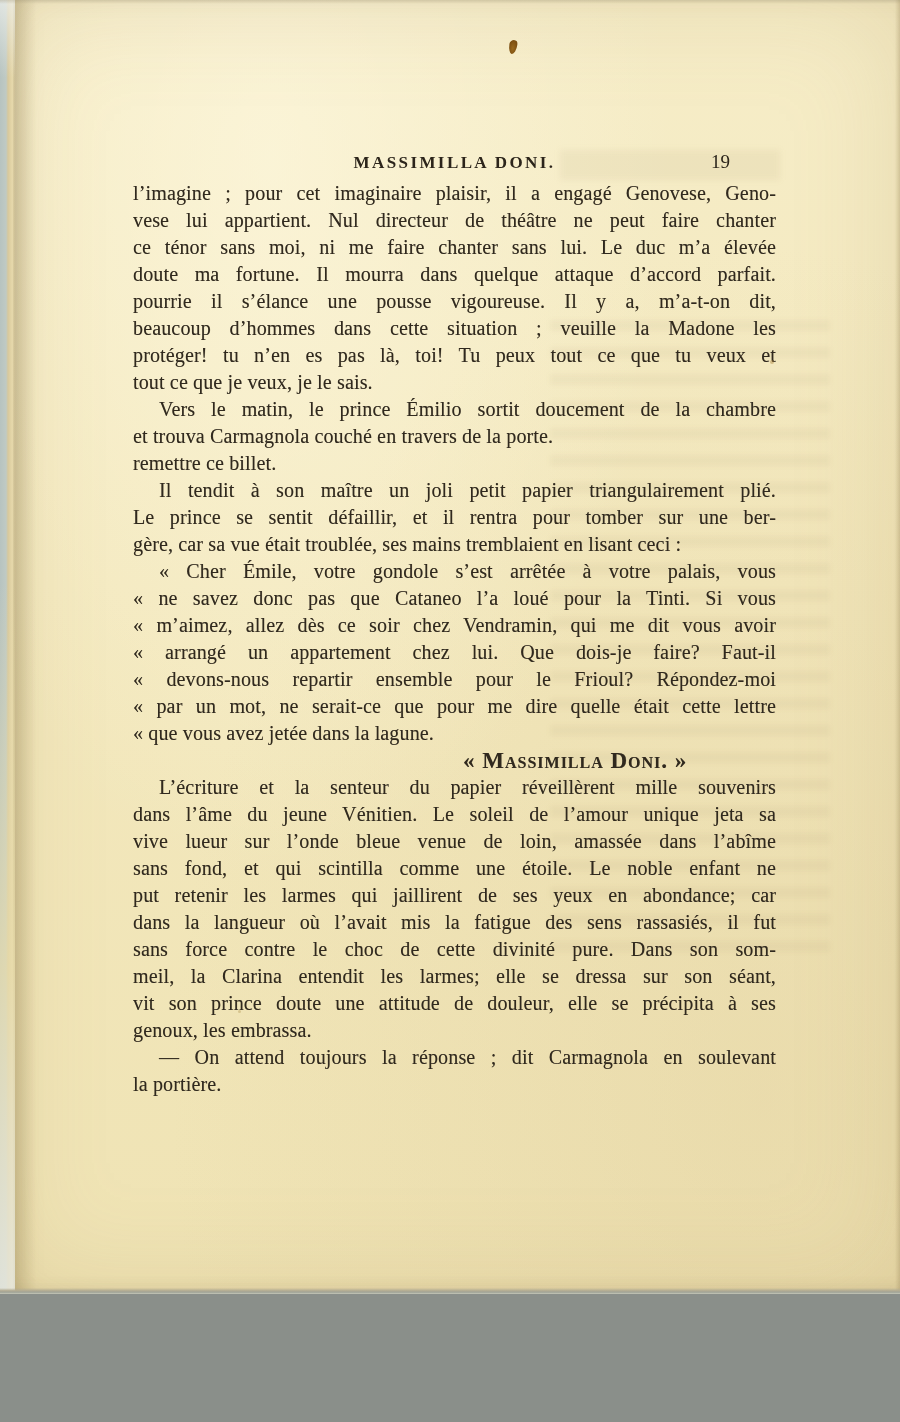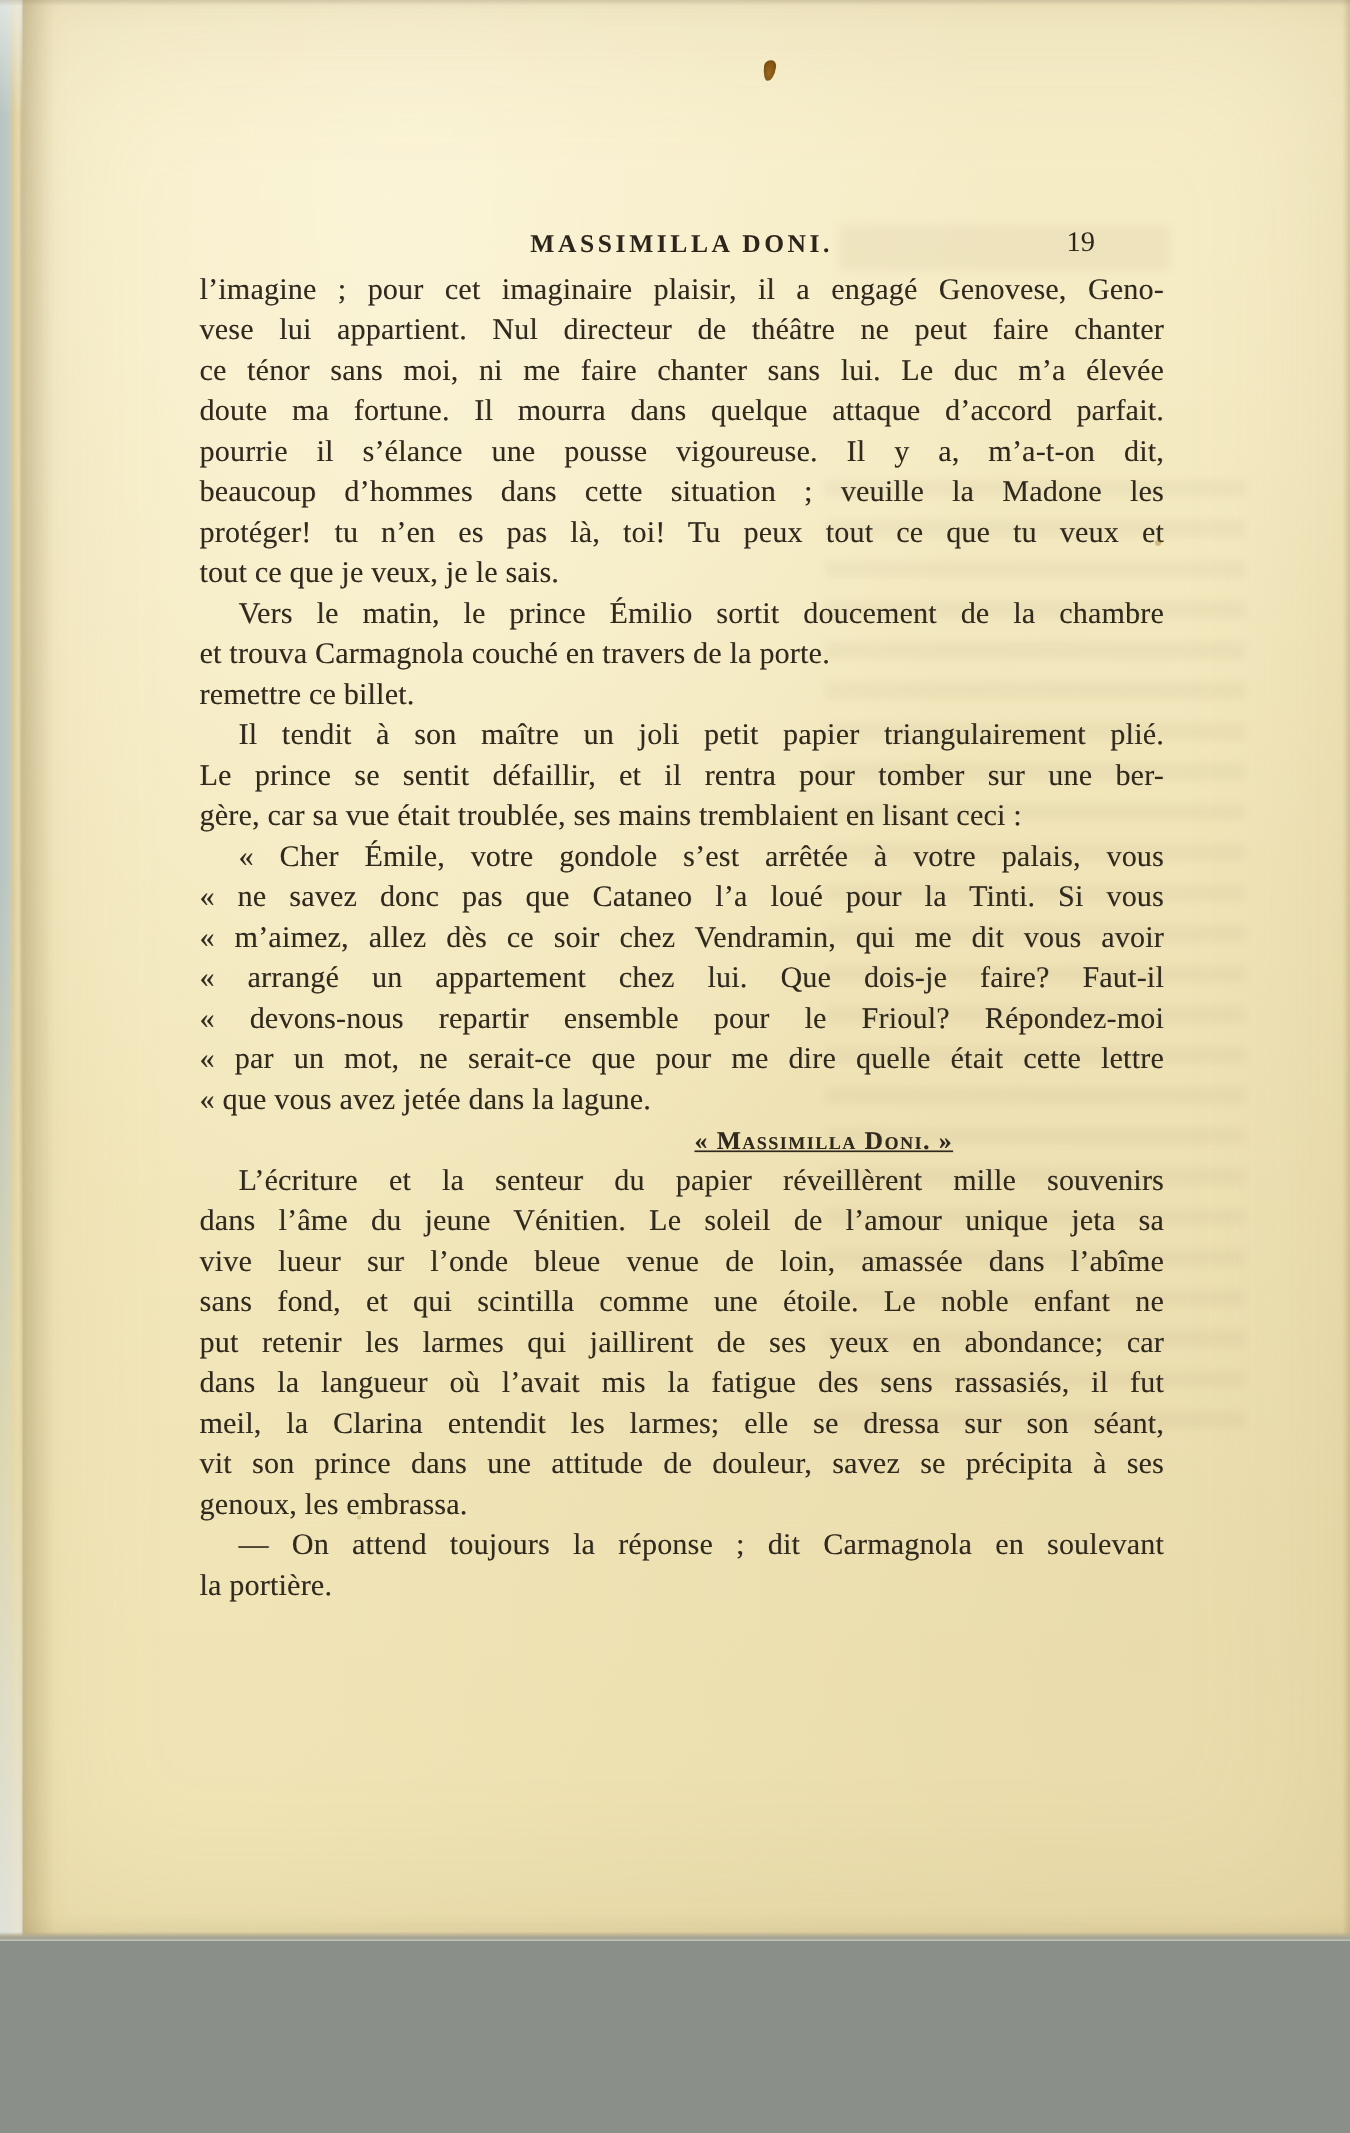--- a/index.html
+++ b/index.html
@@ -94,23 +94,22 @@
     white-space: normal;
     text-shadow: 0.25px 0.25px 0 rgba(48,41,30,0.35);
   }
   .ln.end { text-align-last: left; }
   .ln.indent { text-indent: 26px; }
   .ln.sig {
     text-align: center; text-align-last: left;
     padding-left: 330px;
     font-variant: small-caps;
     font-weight: bold;
-    font-size: 17px;
+    font-size: 23px;
     letter-spacing: 1px;
-    text-decoration: underline;
   }
 </style>
 </head>
 <body>
 
 <div class="scan">
   <div class="showthrough"></div>
   <div class="showthrough2"></div>
 
   <div class="text-block">
@@ -140,22 +139,23 @@
         <div class="ln">« devons-nous repartir ensemble pour le Frioul? Répondez-moi</div>
         <div class="ln">« par un mot, ne serait-ce que pour me dire quelle était cette lettre</div>
         <div class="ln end">« que vous avez jetée dans la lagune.</div>
         <div class="ln sig">« Massimilla Doni. »</div>
         <div class="ln indent">L’écriture et la senteur du papier réveillèrent mille souvenirs</div>
         <div class="ln">dans l’âme du jeune Vénitien. Le soleil de l’amour unique jeta sa</div>
         <div class="ln">vive lueur sur l’onde bleue venue de loin, amassée dans l’abîme</div>
         <div class="ln">sans fond, et qui scintilla comme une étoile. Le noble enfant ne</div>
         <div class="ln">put retenir les larmes qui jaillirent de ses yeux en abondance; car</div>
         <div class="ln">dans la langueur où l’avait mis la fatigue des sens rassasiés, il fut</div>
+        <div class="ln">sans force contre le choc de cette divinité pure. Dans son som-</div>
         <div class="ln">meil, la Clarina entendit les larmes; elle se dressa sur son séant,</div>
-        <div class="ln">vit son prince dans une attitude de douleur, savez se précipita à ses</div>
+        <div class="ln">vit son prince doute une attitude de douleur, elle se précipita à ses</div>
         <div class="ln end">genoux, les embrassa.</div>
         <div class="ln indent">— On attend toujours la réponse ; dit Carmagnola en soulevant</div>
         <div class="ln end">la portière.</div>
       </div>
   </div>
 
   <div class="fleck"></div>
   <div class="speck-a"></div>
   <div class="speck-b"></div>
 

